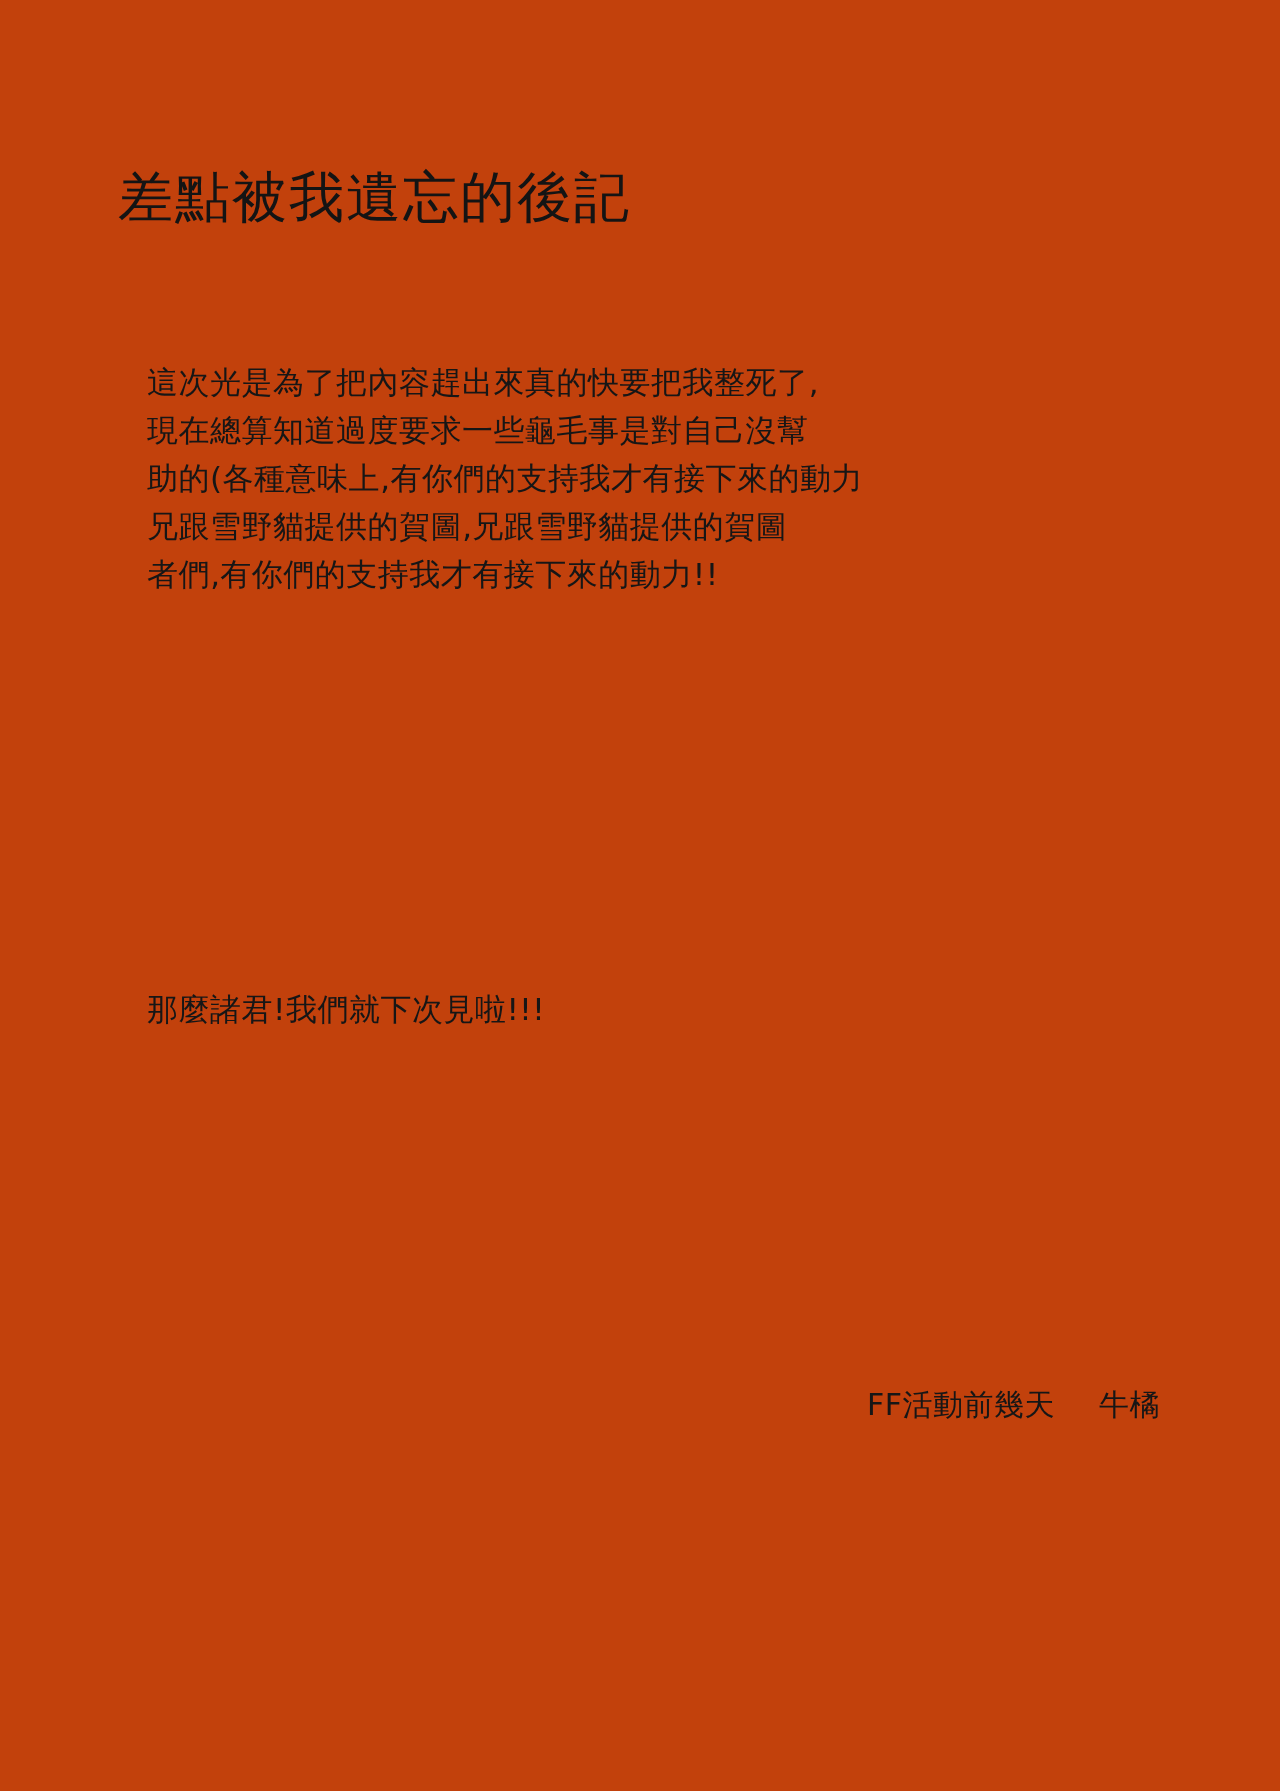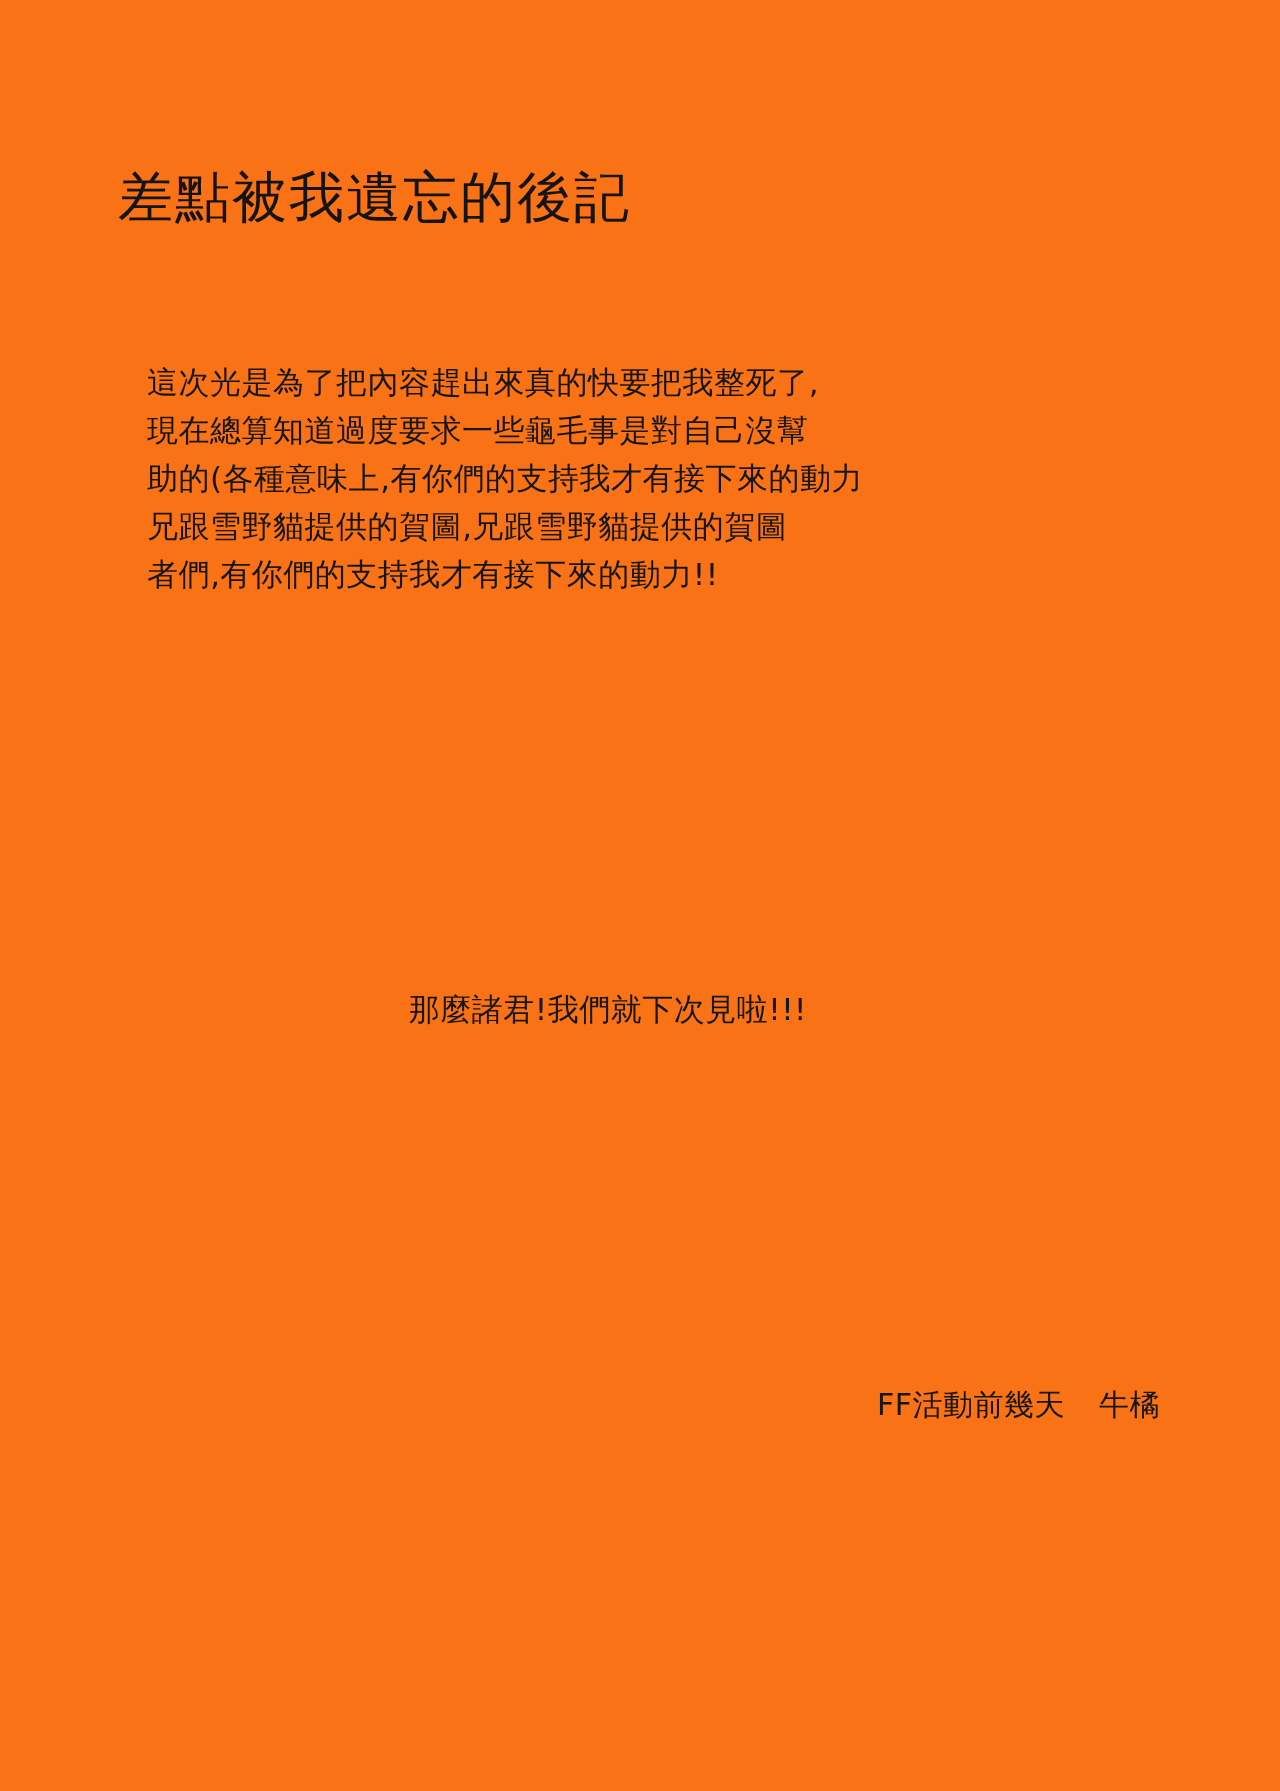--- a/index.html
+++ b/index.html
@@ -12,21 +12,21 @@
     height: 1791px;
     position: relative;
     font-family: "DejaVu Sans", "Liberation Sans", sans-serif;
     color: #1a1a1a;
     overflow: hidden;
   }
 
   .page {
     position: absolute;
     inset: 0;
-    background: #f97316;
+    background: #c2410c;
   }
 
   
   .doc-title {
     position: absolute;
     left: 118px;
     top: 128px;
     font-size: 55px;
     line-height: 1.18;
     letter-spacing: 2px;
@@ -56,35 +56,34 @@
     left: 147px;
     top: 985px;
     width: 660px;
   }
   .closing-line {
     font-size: 31px;
     line-height: 48px;
     letter-spacing: 0.5px;
     color: #161616;
     white-space: nowrap;
-    text-align: right;
   }
 
   
   .signature {
     position: absolute;
     right: 120px;
     top: 1385px;
     font-size: 30px;
     letter-spacing: 0.5px;
     color: #161616;
     white-space: nowrap;
     text-align: right;
   }
-  .signature .sig-date { margin-right: 34px; }
+  .signature .sig-date { margin-right: 44px; }
 </style>
 </head>
 <body>
 
 <div class="page">
 
   <h1 class="doc-title">差點被我遺忘的後記</h1>
 
   <div class="body-block">
     <div class="body-line">這次光是為了把內容趕出來真的快要把我整死了‚</div>

